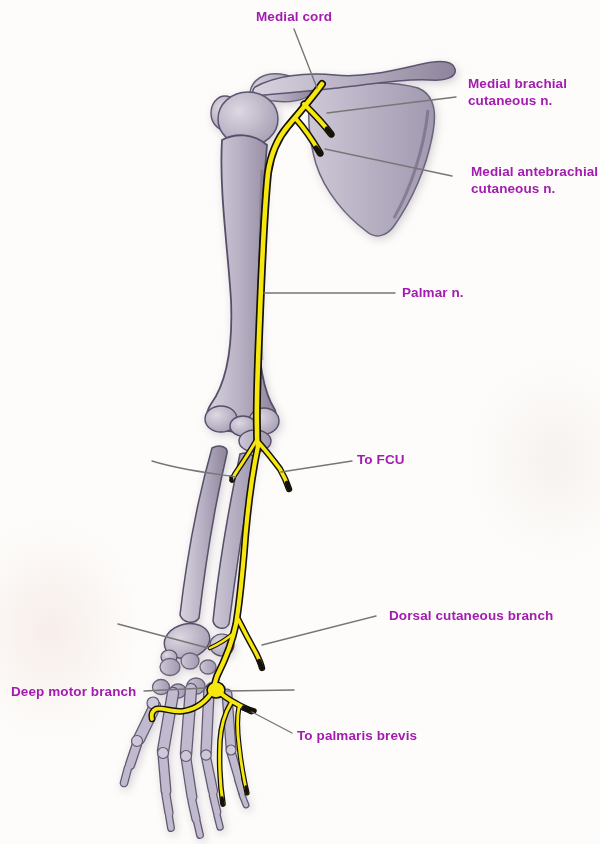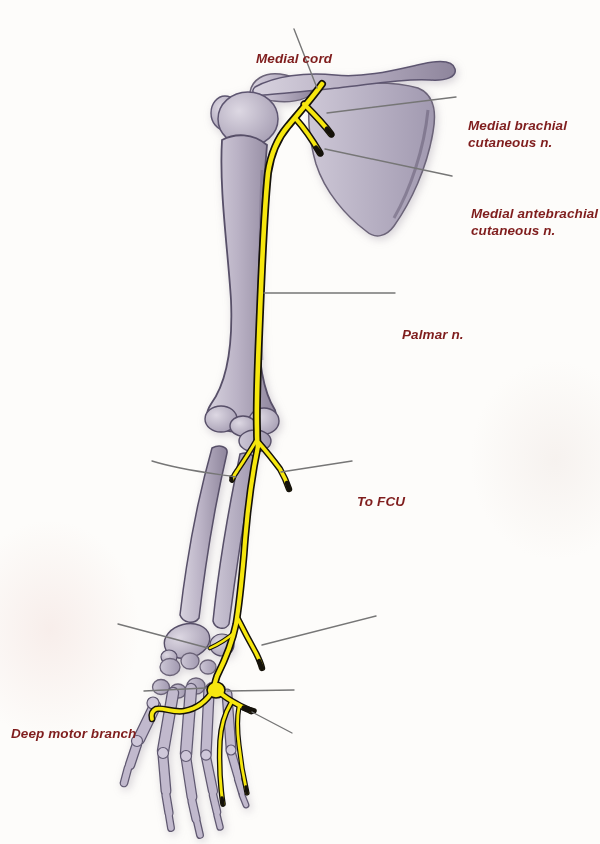--- a/index.html
+++ b/index.html
@@ -12,28 +12,26 @@
   }
   .stage{position:relative;width:600px;height:844px;}
   .tint{position:absolute;border-radius:50%;pointer-events:none;}
   .tint1{left:-40px;top:520px;width:180px;height:220px;
     background:radial-gradient(closest-side,rgba(243,226,222,.55),rgba(243,226,222,0));}
   .tint2{left:470px;top:360px;width:170px;height:200px;
     background:radial-gradient(closest-side,rgba(240,232,228,.5),rgba(240,232,228,0));}
   svg.fig{position:absolute;left:0;top:0;width:600px;height:844px;}
   .lbl{
     position:absolute;
-    font-style:italic;
     font-weight:bold;
     font-size:13.5px;
     line-height:1.28;
-    color:#7f1d1d;
+    color:#a21caf;
     white-space:pre-line;
     letter-spacing:.1px;
-    margin-top:42px;
   }
   .lbl-medial-cord{left:256px;top:8px;}
   .lbl-medial-brachial{left:468px;top:75px;}
   .lbl-medial-antebrachial{left:471px;top:163px;}
   .lbl-ulnar-n{left:402px;top:284px;}
   .lbl-to-fdp{left:54px;top:429px;}
   .lbl-to-fcu{left:357px;top:451px;}
   .lbl-palmar-cutaneous{left:54px;top:597px;}
   .lbl-dorsal-cutaneous{left:389px;top:607px;}
   .lbl-deep-motor{left:11px;top:683px;}
@@ -224,14 +222,16 @@
     </g>
   </svg>
 
   <div class="lbl lbl-medial-cord">Medial cord</div>
   <div class="lbl lbl-medial-brachial">Medial brachial
 cutaneous n.</div>
   <div class="lbl lbl-medial-antebrachial">Medial antebrachial
 cutaneous n.</div>
   <div class="lbl lbl-ulnar-n">Palmar n.</div>
   <div class="lbl lbl-to-fcu">To FCU</div>
+  <div class="lbl lbl-dorsal-cutaneous">Dorsal cutaneous branch</div>
   <div class="lbl lbl-deep-motor">Deep motor branch</div>
+  <div class="lbl lbl-palmaris-brevis">To palmaris brevis</div>
 </div>
 
 </body></html>

